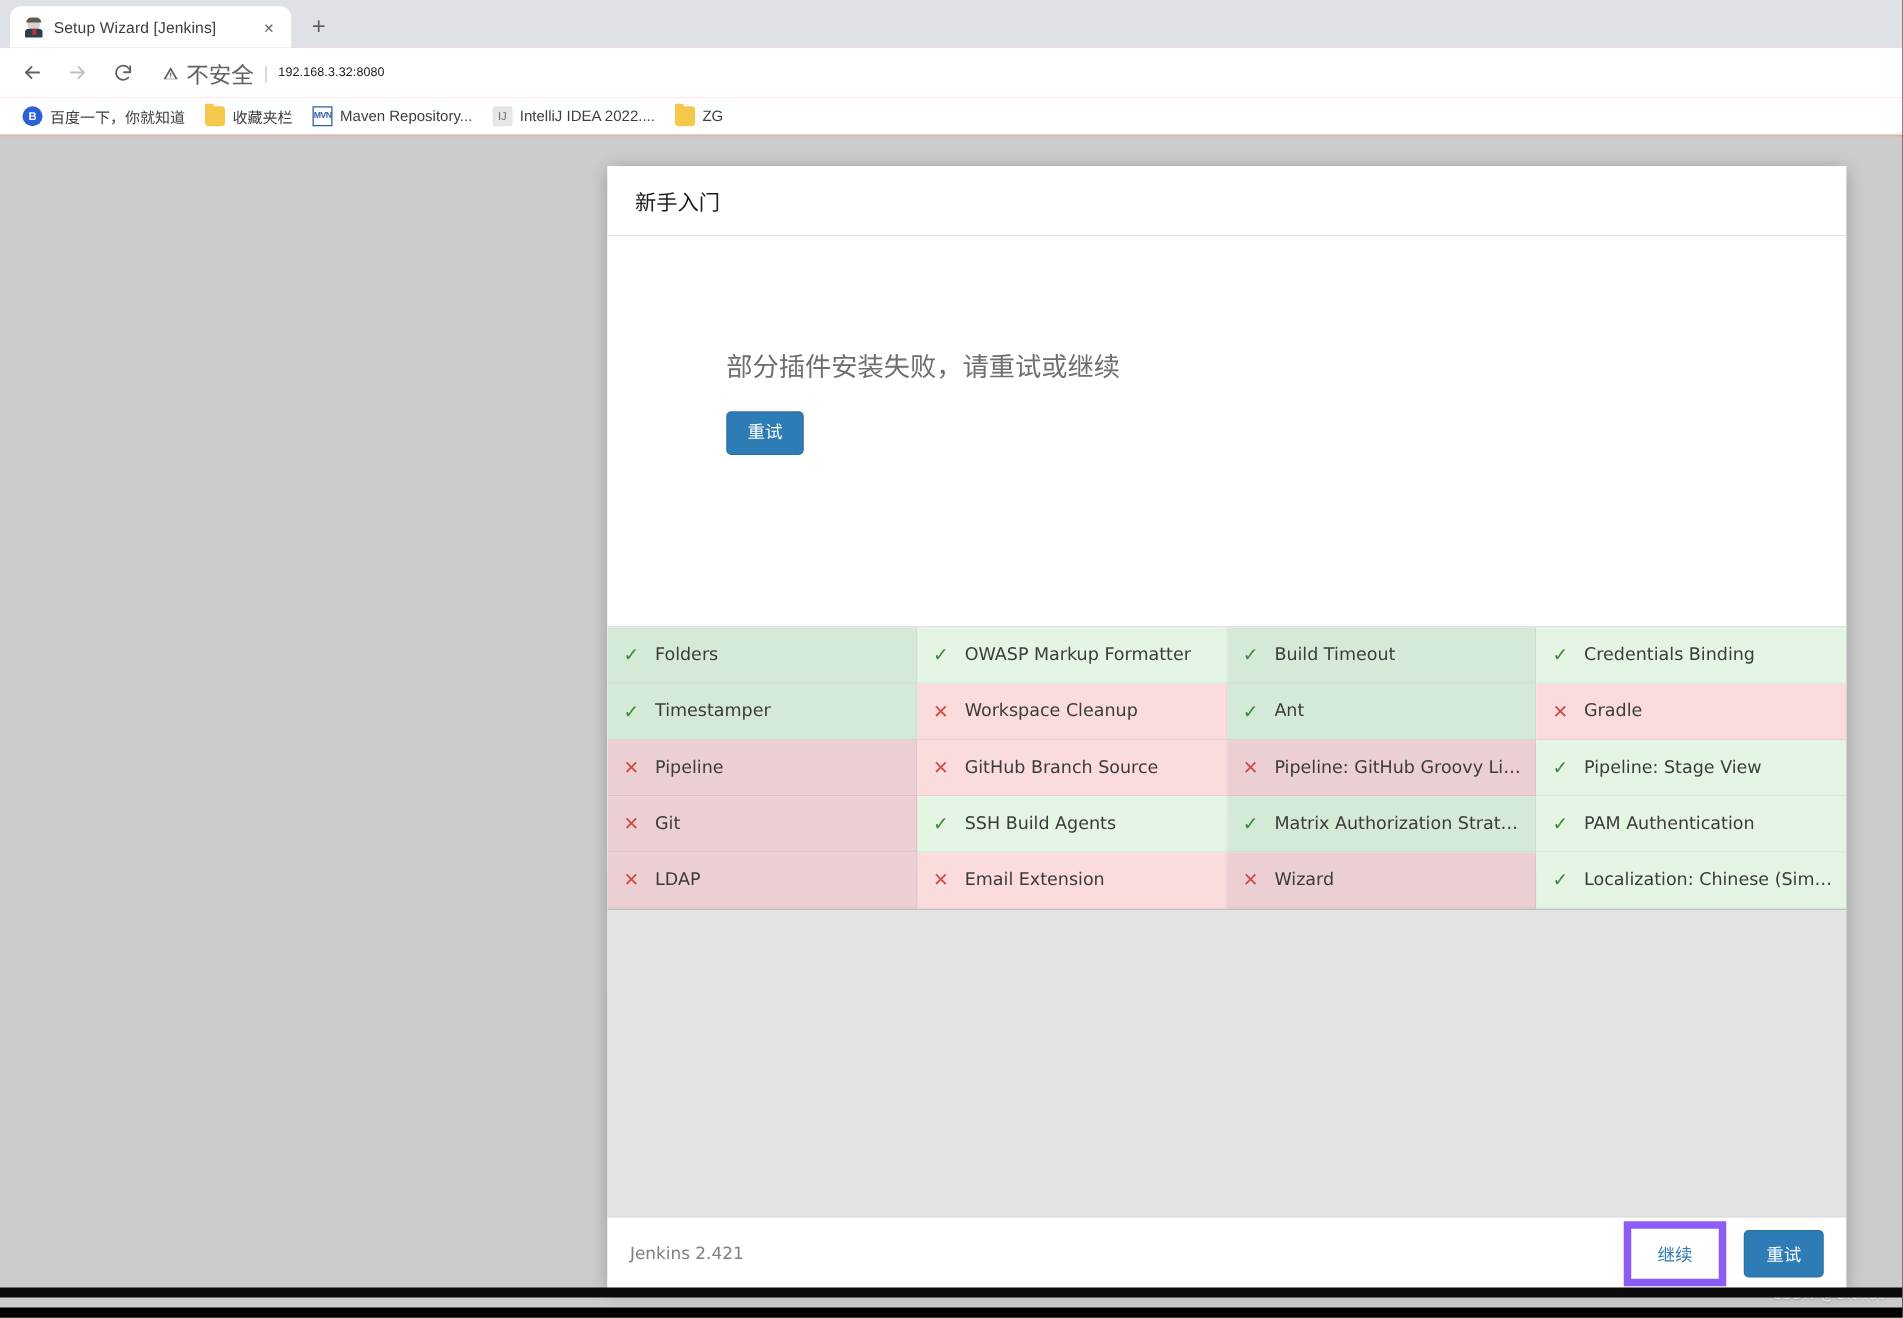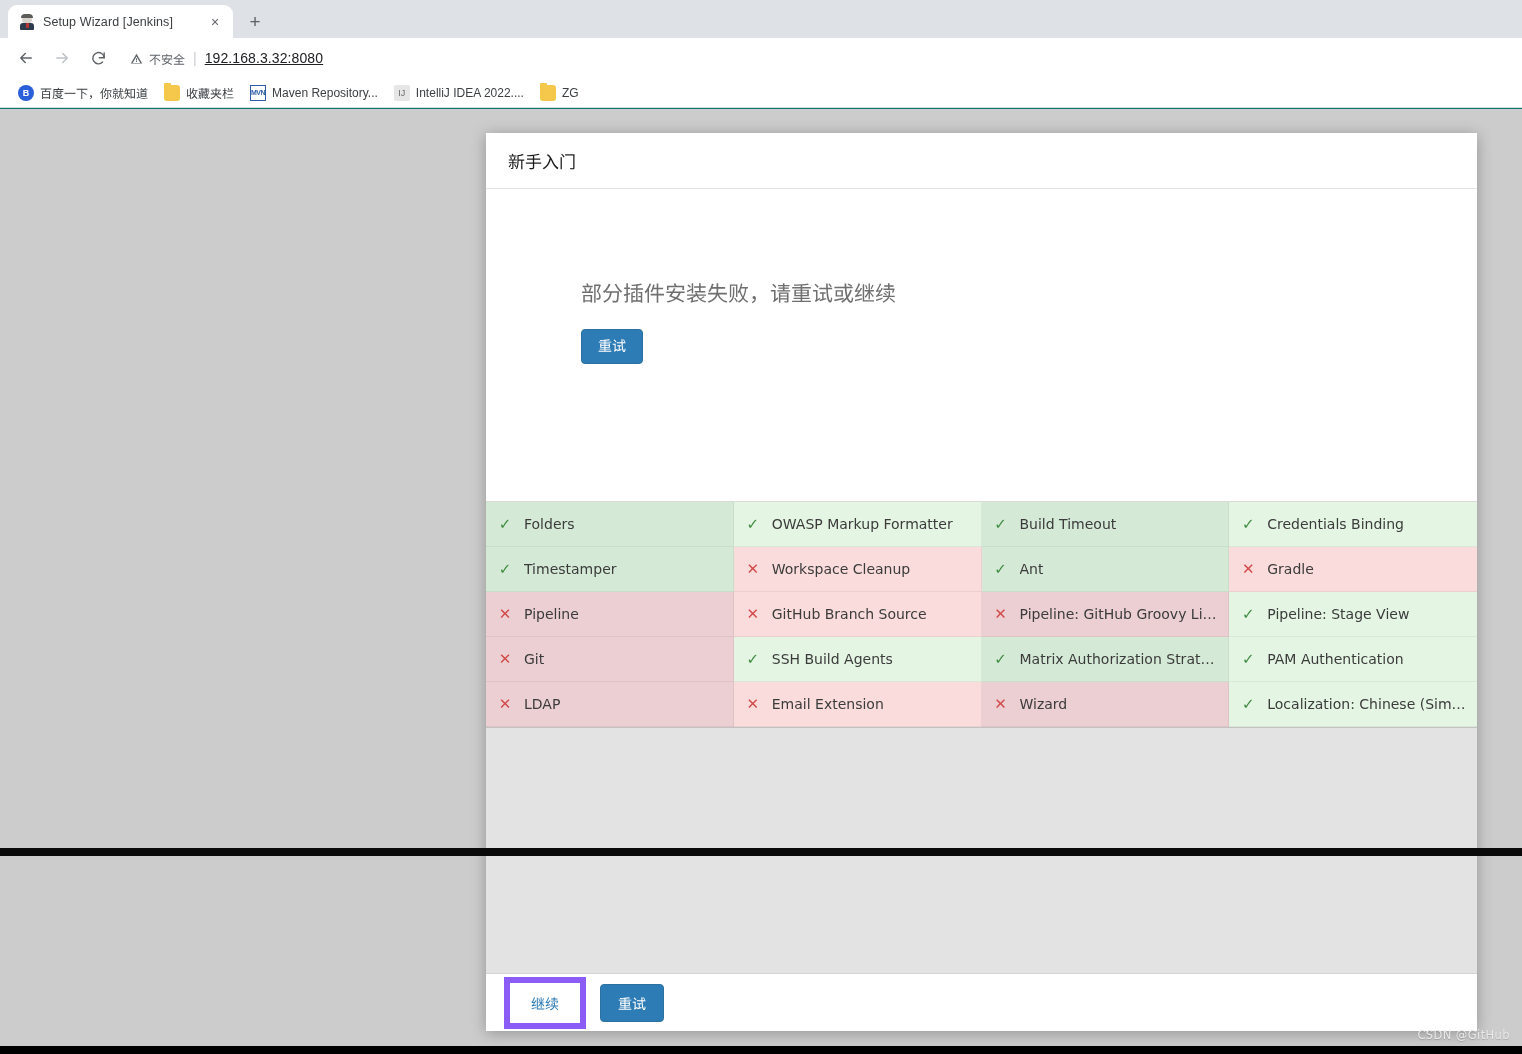--- a/index.html
+++ b/index.html
@@ -5,21 +5,21 @@
 <style>
   * { box-sizing: border-box; margin: 0; padding: 0; }
   html, body {
     width: 1522px; height: 1054px;
     overflow: hidden;
     font-family: "Liberation Sans", "DejaVu Sans", sans-serif;
     background: #000;
   }
 
   
-  .browser { width: 1522px; height: 856px; position: relative; background: #0f766e; }
+  .browser { width: 1522px; height: 1038px; position: relative; background: #fca5a5; }
 
   .tabstrip {
     height: 38px; background: #dee1e6;
     display: flex; align-items: flex-end; padding-left: 8px;
     position: relative;
   }
   .tab {
     width: 225px; height: 33px;
     background: #fff; border-radius: 9px 9px 0 0;
     display: flex; align-items: center; gap: 8px;
@@ -73,23 +73,23 @@
   .nav-btn svg { display: block; }
   .omnibox {
     flex: 1 1 auto; height: 28px; margin-left: 6px;
     display: flex; align-items: center; gap: 6px;
     font-size: 13.5px; color: #202124;
   }
   .warn-icon {
     color: #5f6368; font-size: 12px; margin-left: 6px;
     display: inline-flex; align-items: center;
   }
-  .insecure-text { color: #5f6368; font-size: 12px; }
+  .insecure-text { color: #5f6368; font-size: 18px; }
   .omni-sep { color: #c9ccd1; font-size: 14px; margin: 0 2px; }
-  .url-text { color: #202124; font-size: 14px; letter-spacing: .1px; text-decoration: underline; }
+  .url-text { color: #202124; font-size: 10px; letter-spacing: .1px; }
 
   .bookmarks {
     height: 30px; background: #fff;
     display: flex; align-items: center; gap: 0; padding: 0 10px;
     border-bottom: 1px solid #dadce0;
   }
   .bm {
     display: flex; align-items: center; gap: 6px;
     padding: 3px 8px; font-size: 12px; color: #3c4043;
     white-space: nowrap;
@@ -395,20 +395,21 @@
             <div class="cell ok light">
               <span class="mark ok">✓</span>
               <span class="cell-label">Localization: Chinese (Simplified)</span>
             </div>
           </div>
 
         <div class="grid-filler"></div>
       </div>
 
       <div class="wizard-foot">
+        <span class="version">Jenkins 2.421</span>
         <div class="foot-actions">
           <span class="btn-link-wrap">
             <button class="btn-link">继续</button>
           </span>
           <button class="btn-foot-primary">重试</button>
         </div>
       </div>
     </div>
 
     <div class="watermark">CSDN @GitHub</div>

